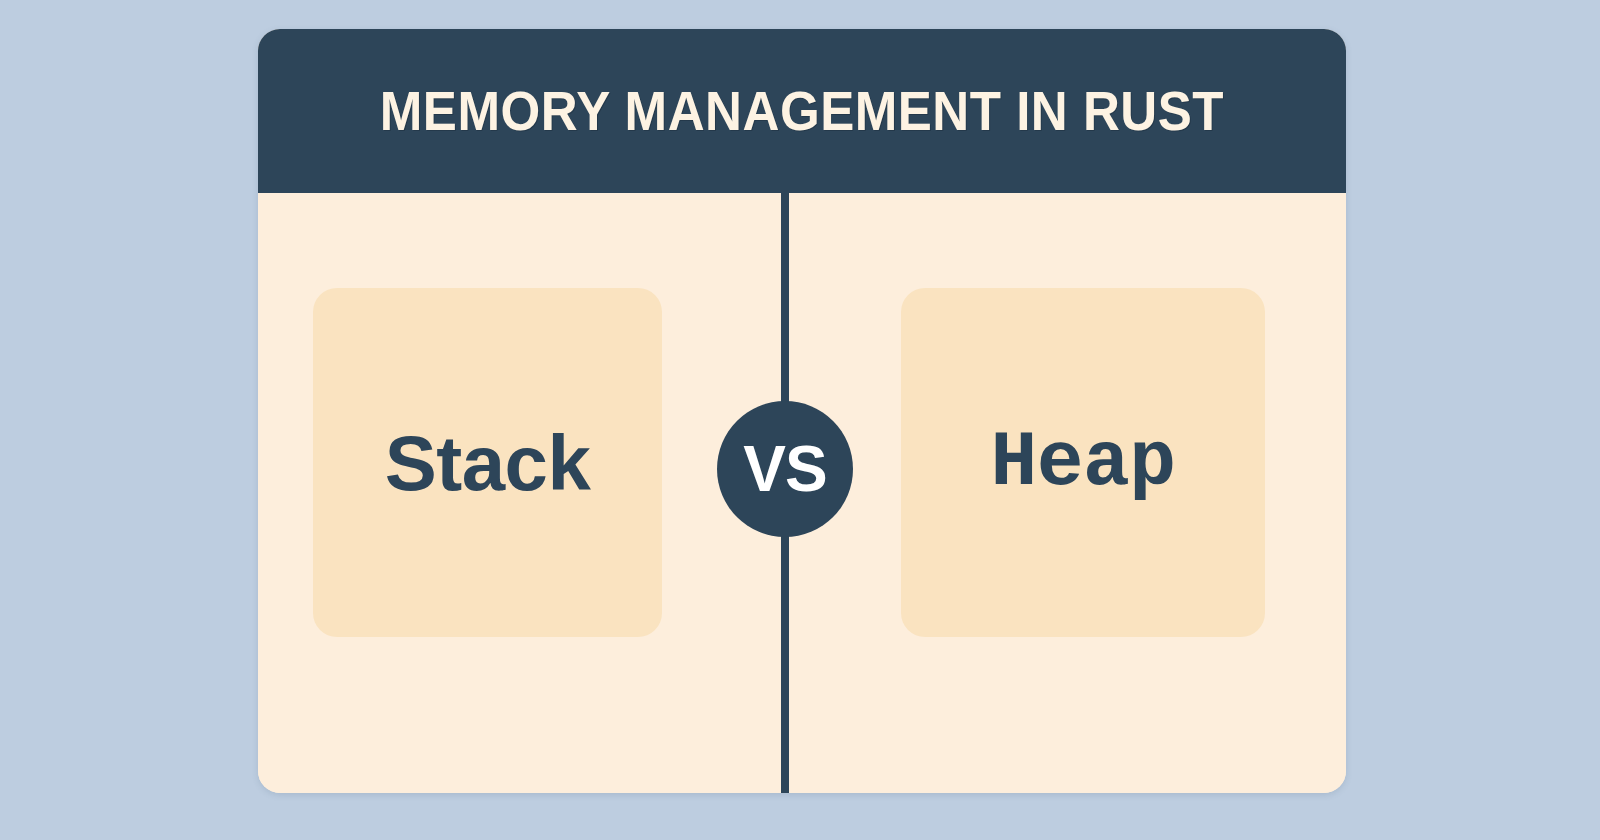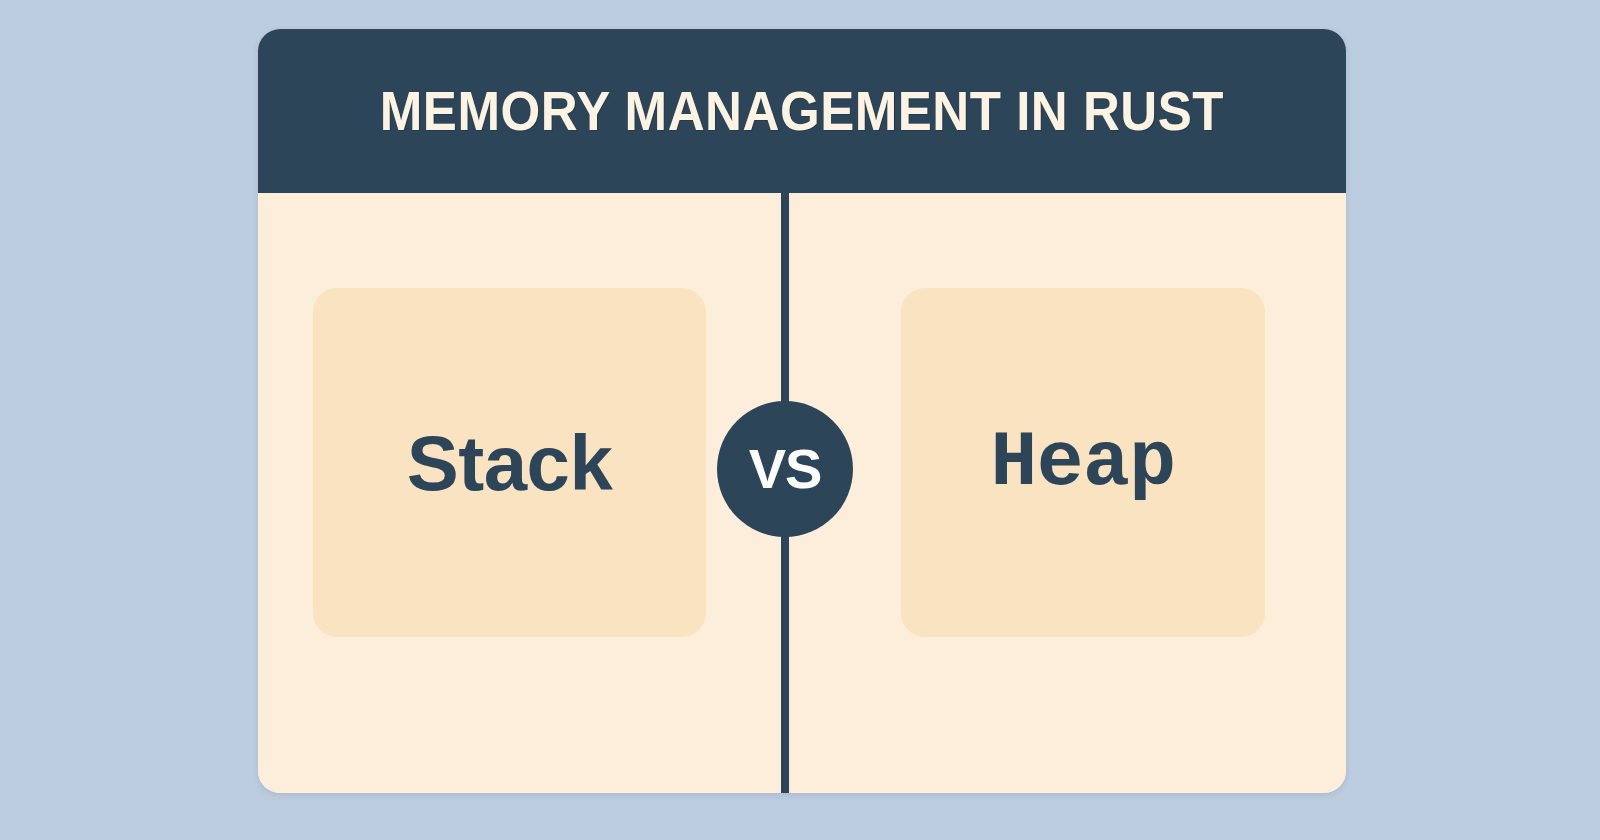--- a/index.html
+++ b/index.html
@@ -84,21 +84,21 @@
     top: 259px;        
     height: 349px;
     background: #fae3c0;
     border-radius: 24px;
     display: flex;
     align-items: center;
     justify-content: center;
   }
   .compare-card.left {
     left: 55px;        
-    width: 393px;
+    width: 349px;
   }
   .compare-card.right {
     left: 643px;       
     width: 364px;
     font-family: Liberation Mono, monospace;
   }
   .compare-label {
     color: #2d4559;
     font-size: 78px;
     font-weight: bold;
@@ -115,21 +115,21 @@
     height: 136px;
     border-radius: 50%;
     background: #2d4559;
     display: flex;
     align-items: center;
     justify-content: center;
     z-index: 5;
   }
   .vs-label {
     color: #ffffff;
-    font-size: 56px;
+    font-size: 64px;
     font-weight: bold;
     letter-spacing: -1px;
     line-height: 1;
   }
 </style>
 </head>
 <body>
 
 <div id="stage">
 

